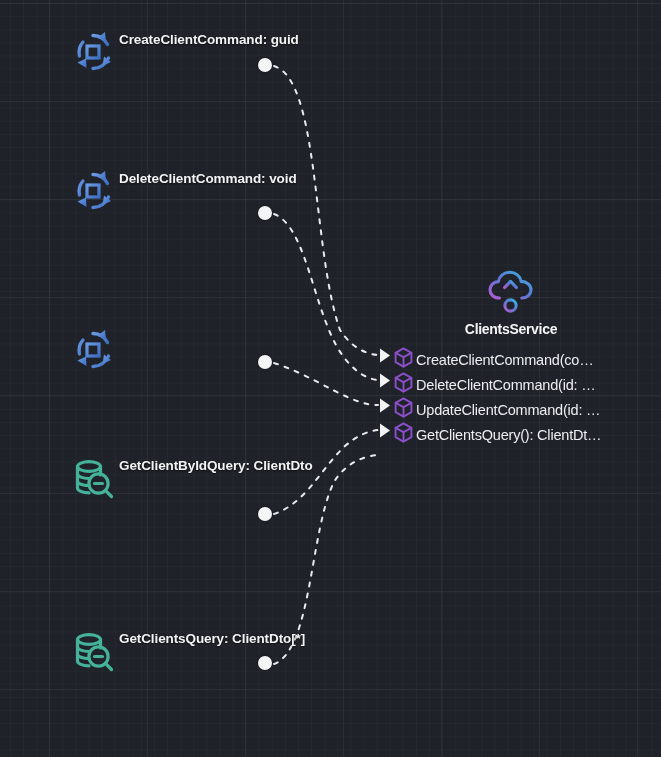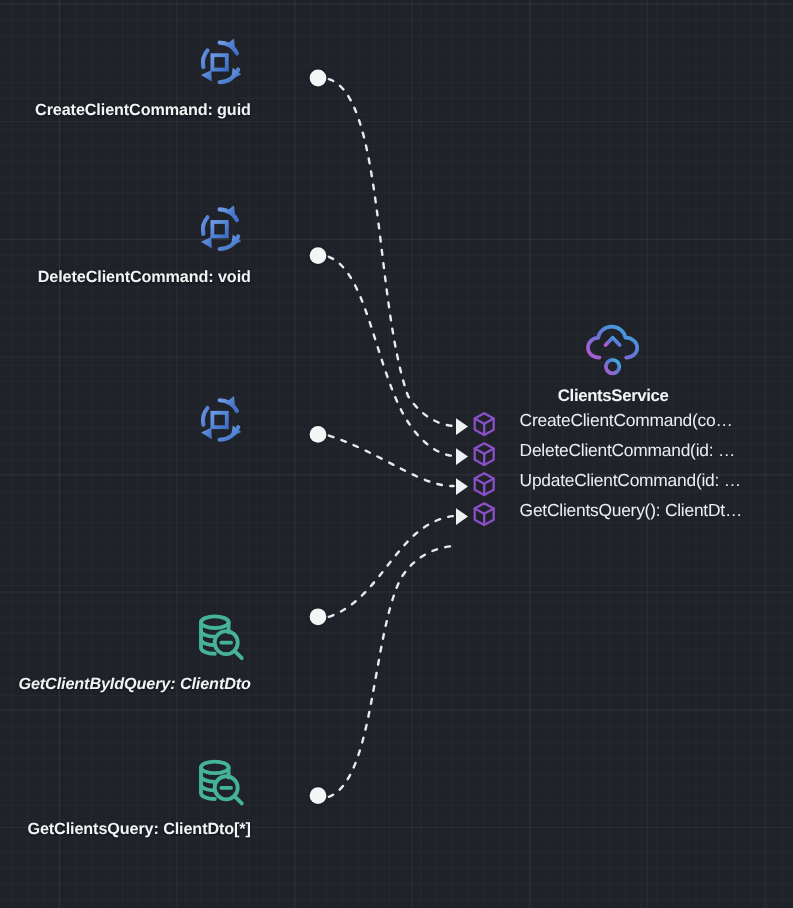--- a/index.html
+++ b/index.html
@@ -35,22 +35,22 @@
   #edges {
     position:absolute; left:0; top:0;
     width:661px; height:757px;
     pointer-events:none;
   }
 
   
   .node {
     position:absolute;
     display:flex;
-    flex-direction:column;
-    align-items:flex-end;
+    flex-direction:row;
+    align-items:flex-start;
     pointer-events:auto;
   }
   .node-icon { display:block; line-height:0; }
   .node-label {
     margin-top:6px;
     color:#f2f3f5;
     font-size:13.5px;
     font-weight:bold;
     letter-spacing:-0.1px;
     white-space:nowrap;
@@ -95,24 +95,24 @@
     white-space:nowrap;
   }
   #service-methods {
     margin-top:6px;
     width:269px;
     display:flex;
     flex-direction:column;
   }
   .method-row {
     display:flex;
-    align-items:flex-start;
+    align-items:flex-end;
     height:25px;
     padding-left:2px;
-    gap:20px;
+    gap:3px;
   }
   .method-icon { flex:0 0 auto; line-height:0; }
   .method-label {
     color:#eceef1;
     font-size:14.5px;
     font-weight:400;
     white-space:nowrap;
     overflow:hidden;
     max-width:216px;
     letter-spacing:-0.2px;
@@ -207,21 +207,21 @@
         <g fill="url(#gCmd1)">
           <polygon points="38,6 39,15.5 30.5,12"></polygon>
           <polygon points="44,36 35.5,40 37,30.5"></polygon>
           <polygon points="10.5,36.5 19,32.5 19.5,42"></polygon>
         </g>
         <rect x="20" y="20" width="12" height="12" fill="none" stroke="url(#gCmd1)" stroke-width="3.2"></rect>
       </svg>
     </span>
   </div>
 
-  <div class="node src-node" style="top:504px;font-style:italic;">
+  <div class="node src-node" style="top:452px;">
     <span class="node-icon">
       <svg width="52" height="52" viewBox="0 0 52 52">
         <g fill="none" stroke="#45b39a" stroke-width="3.2" stroke-linecap="round" stroke-linejoin="round">
 
           <ellipse cx="22" cy="14.5" rx="11.5" ry="4.8"></ellipse>
           <path d="M 10.5 14.5 L 10.5 36 C 10.5 38.6 15.6 40.8 22 40.8"></path>
           <path d="M 33.5 14.5 L 33.5 23"></path>
           <path d="M 10.5 21.8 C 10.5 24.4 15.6 26.5 22 26.5"></path>
           <path d="M 10.5 29 C 10.5 31.6 15.6 33.7 22 33.7"></path>
 

